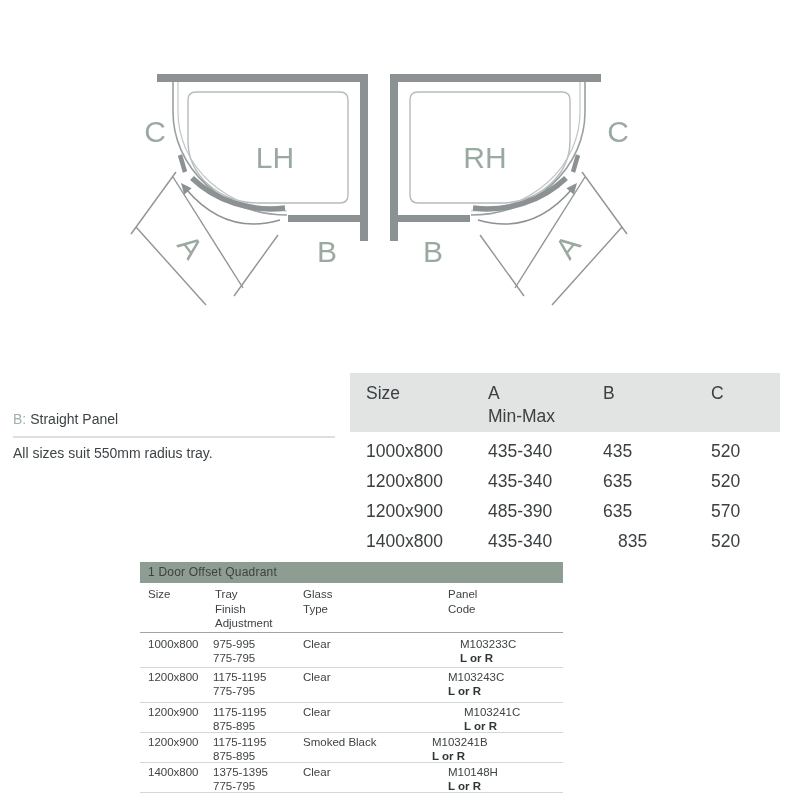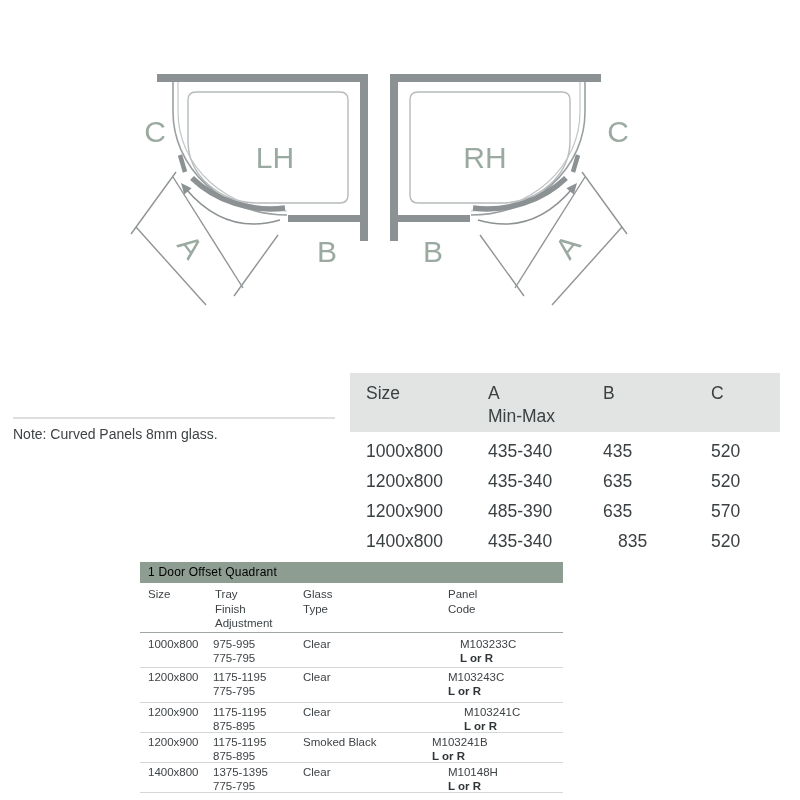--- a/index.html
+++ b/index.html
@@ -16,21 +16,21 @@
   .notes-divider{border:0;border-top:2px solid #dcdfde;width:322px;margin:7px 0 6px 0;}
 
   
   .stable{position:absolute;left:350px;top:373px;width:440px;height:185px;font-size:17.5px;color:#3b4043;}
   .st-headbg{position:absolute;left:0;top:0;width:430px;height:59px;background:#e2e4e3;}
   .st-cell{position:absolute;white-space:nowrap;}
   .st-row{position:absolute;left:0;width:440px;height:26px;}
 
   
   .otable{position:absolute;left:140px;top:562px;width:423px;font-size:11.5px;color:#3e4346;}
-  .ot-title{position:absolute;left:0;top:0;width:423px;height:21px;background:#8d9d92;color:#000000;
+  .ot-title{position:absolute;left:0;top:0;width:423px;height:21px;background:#8d9d92;color:#404040;
             font-size:12px;line-height:21px;padding-left:8px;box-sizing:border-box;letter-spacing:.2px;}
   .ot-h{position:absolute;top:25px;line-height:14.5px;}
   .ot-hr{position:absolute;left:0;top:70px;width:423px;border-top:1px solid #a0a6a4;}
   .ot-row{position:absolute;left:0;width:423px;border-bottom:1px solid #d3d7d5;}
   .ot-c{position:absolute;top:3px;line-height:14px;white-space:nowrap;}
   .bold{font-weight:bold;color:#303538;}
 </style>
 </head>
 <body>
 
@@ -66,22 +66,23 @@
     <text class="dlabel" x="197" y="207">B</text>
     <text class="dlabel" x="60" y="202" transform="rotate(52 60 192)">A</text>
 
     <text class="dlabel" x="488" y="87">C</text>
     <text class="dlabel" x="355" y="113">RH</text>
     <text class="dlabel" x="303" y="207">B</text>
     <text class="dlabel" x="438" y="202" transform="rotate(-52 438 192)">A</text>
   </svg>
 
   <div class="notes">
+    <div><span class="nprefix">B:</span><span>Straight Panel</span></div>
     <hr class="notes-divider">
-    <div>Note: Curved Panels 8mm glass.</div>
+    <div>All sizes suit 550mm radius tray.</div>
   </div>
 
   <div class="stable">
     <div class="st-headbg">
       <span class="st-cell" style="left:16px;top:10px">Size</span>
       <span class="st-cell" style="left:138px;top:10px">A</span>
       <span class="st-cell" style="left:138px;top:33px">Min-Max</span>
       <span class="st-cell" style="left:253px;top:10px">B</span>
       <span class="st-cell" style="left:361px;top:10px">C</span>
     </div>

